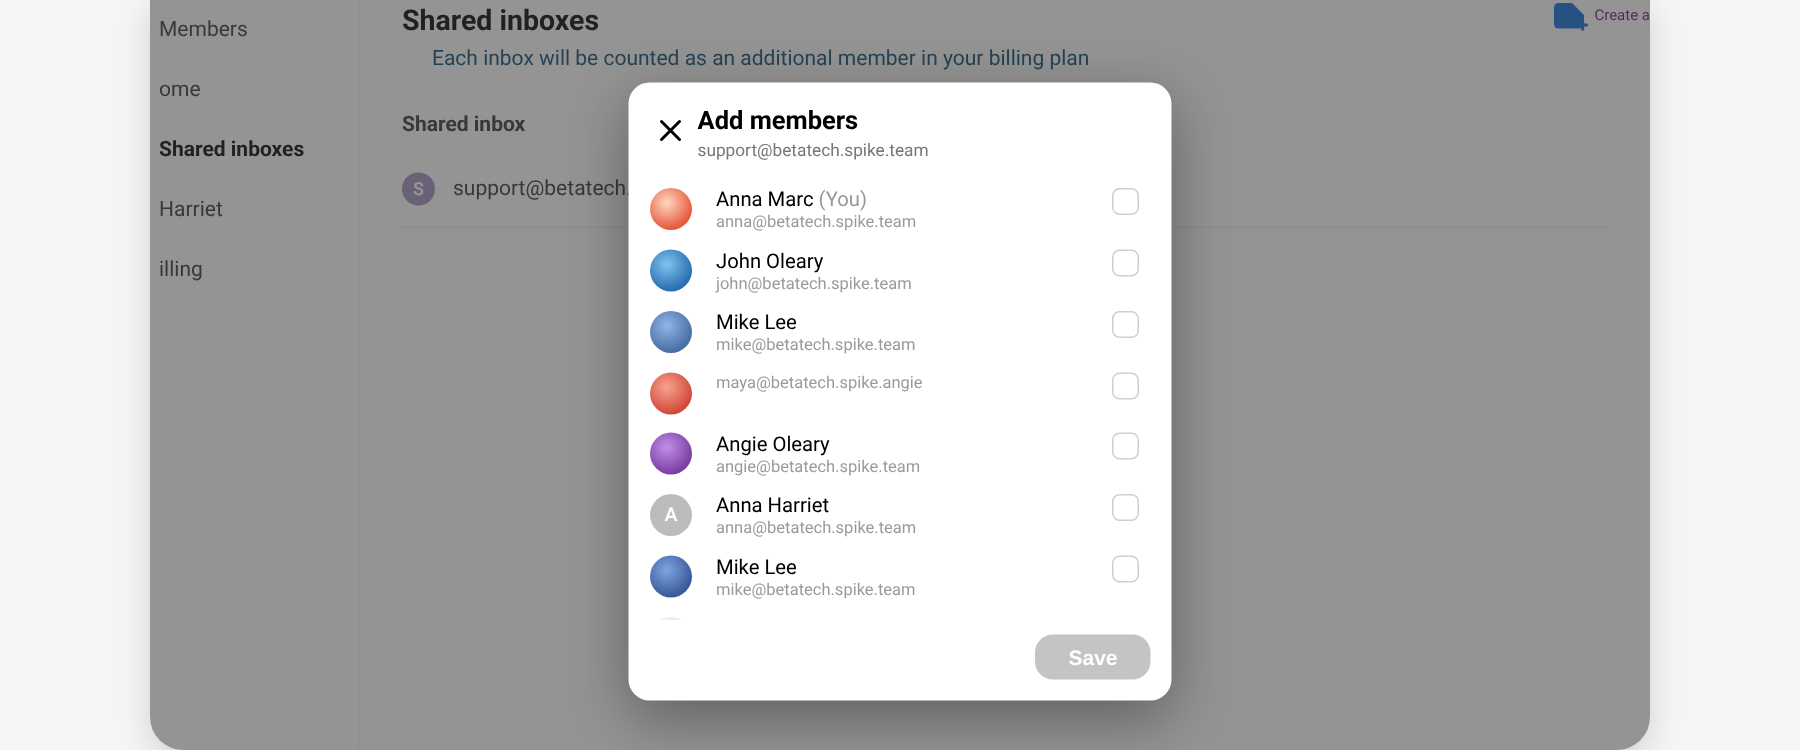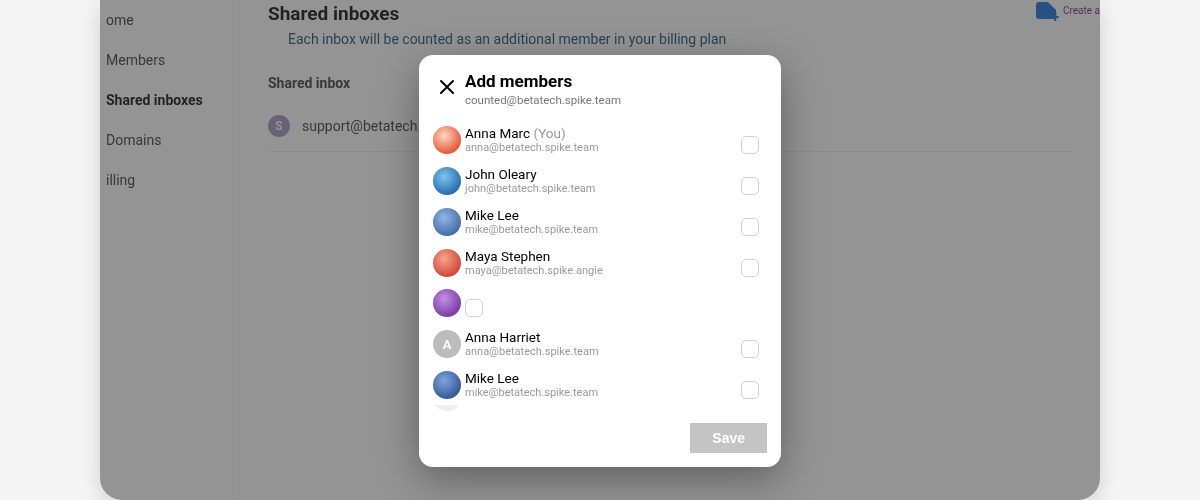--- a/index.html
+++ b/index.html
@@ -172,23 +172,23 @@
       margin-top: 2px;
     }
     .member-list {
       padding: 2px 10px 2px 14px;
       max-height: 296px;
       overflow-y: auto;
       position: relative;
     }
     .member-row {
       display: flex;
-      align-items: flex-end;
+      align-items: flex-start;
       padding: 6px 4px 6px 0;
-      gap: 4px;
+      gap: 16px;
     }
     .avatar {
       width: 28px;
       height: 28px;
       border-radius: 50%;
       flex-shrink: 0;
       display: flex;
       align-items: center;
       justify-content: center;
       color: #fff;
@@ -220,45 +220,45 @@
       padding: 10px 14px 14px;
       display: flex;
       justify-content: flex-end;
     }
     .save-btn {
       background: #c4c4c4;
       color: #fff;
       font-size: 14px;
       font-weight: 600;
       border: none;
-      border-radius: 0;
+      border-radius: 12px;
       padding: 7px 22px;
       cursor: pointer;
     }
     .av-anna { background: radial-gradient(circle at 40% 35%, #ffd8c2 0%, #e65b3e 70%); }
     .av-john { background: radial-gradient(circle at 40% 35%, #7ec4f0 0%, #2a6fb0 70%); }
     .av-mike1 { background: radial-gradient(circle at 40% 35%, #8fb7e6 0%, #4a6fa5 70%); }
     .av-maya { background: radial-gradient(circle at 40% 35%, #f8a38f 0%, #d14b3a 70%); }
     .av-angie { background: radial-gradient(circle at 40% 35%, #c38fe6 0%, #7b3fa6 70%); }
     .av-annac { background: #bcbcbc; }
     .av-mike2 { background: radial-gradient(circle at 40% 35%, #7ea6e0 0%, #3a5a9a 70%); }
     .av-extra { background: #eee; }
     .member-list::-webkit-scrollbar { width: 6px; }
     .member-list::-webkit-scrollbar-thumb { background: #cfcfcf; border-radius: 3px; }
   </style>
 </head>
 <body>
 
 <div class="app-window">
   <div class="app-content">
     <nav class="sidebar">
+      <div class="sidebar-item">Members</div>
       <div class="sidebar-item">ome</div>
-      <div class="sidebar-item">Members</div>
       <div class="sidebar-item active">Shared inboxes</div>
-      <div class="sidebar-item">Domains</div>
+      <div class="sidebar-item">Harriet</div>
       <div class="sidebar-item">illing</div>
     </nav>
     <main class="main">
       <h1 class="page-title">Shared inboxes</h1>
       <div class="create-btn">
         <span class="create-icon"></span>
         <span>Create a</span>
       </div>
       <p class="page-subtitle">Each inbox will be counted as an additional member in your billing plan</p>
       <h3 class="section-heading">Shared inbox</h3>
@@ -273,21 +273,21 @@
 
   <div class="modal">
     <div class="modal-header">
       <div class="close-btn">
         <svg viewBox="0 0 16 16">
             <path d="M2 2 L14 14 M14 2 L2 14" stroke="#000" stroke-width="2" stroke-linecap="round" fill="none"></path>
           </svg>
       </div>
       <div>
         <div class="modal-title">Add members</div>
-        <div class="modal-subtitle">counted@betatech.spike.team</div>
+        <div class="modal-subtitle">support@betatech.spike.team</div>
       </div>
     </div>
 
     <div class="member-list" id="member-list">
         <div class="member-row">
           <div class="avatar av-anna"></div>
           <div class="member-info">
             <div class="member-name">Anna Marc <span class="you-tag">(You)</span></div>
             <div class="member-email">anna@betatech.spike.team</div>
           </div>
@@ -305,27 +305,30 @@
           <div class="avatar av-mike1"></div>
           <div class="member-info">
             <div class="member-name">Mike Lee </div>
             <div class="member-email">mike@betatech.spike.team</div>
           </div>
           <div class="chk"></div>
         </div>
         <div class="member-row">
           <div class="avatar av-maya"></div>
           <div class="member-info">
-            <div class="member-name">Maya Stephen </div>
             <div class="member-email">maya@betatech.spike.angie</div>
           </div>
           <div class="chk"></div>
         </div>
         <div class="member-row">
           <div class="avatar av-angie"></div>
+          <div class="member-info">
+            <div class="member-name">Angie Oleary </div>
+            <div class="member-email">angie@betatech.spike.team</div>
+          </div>
           <div class="chk"></div>
         </div>
         <div class="member-row">
           <div class="avatar av-annac">A</div>
           <div class="member-info">
             <div class="member-name">Anna Harriet </div>
             <div class="member-email">anna@betatech.spike.team</div>
           </div>
           <div class="chk"></div>
         </div>

